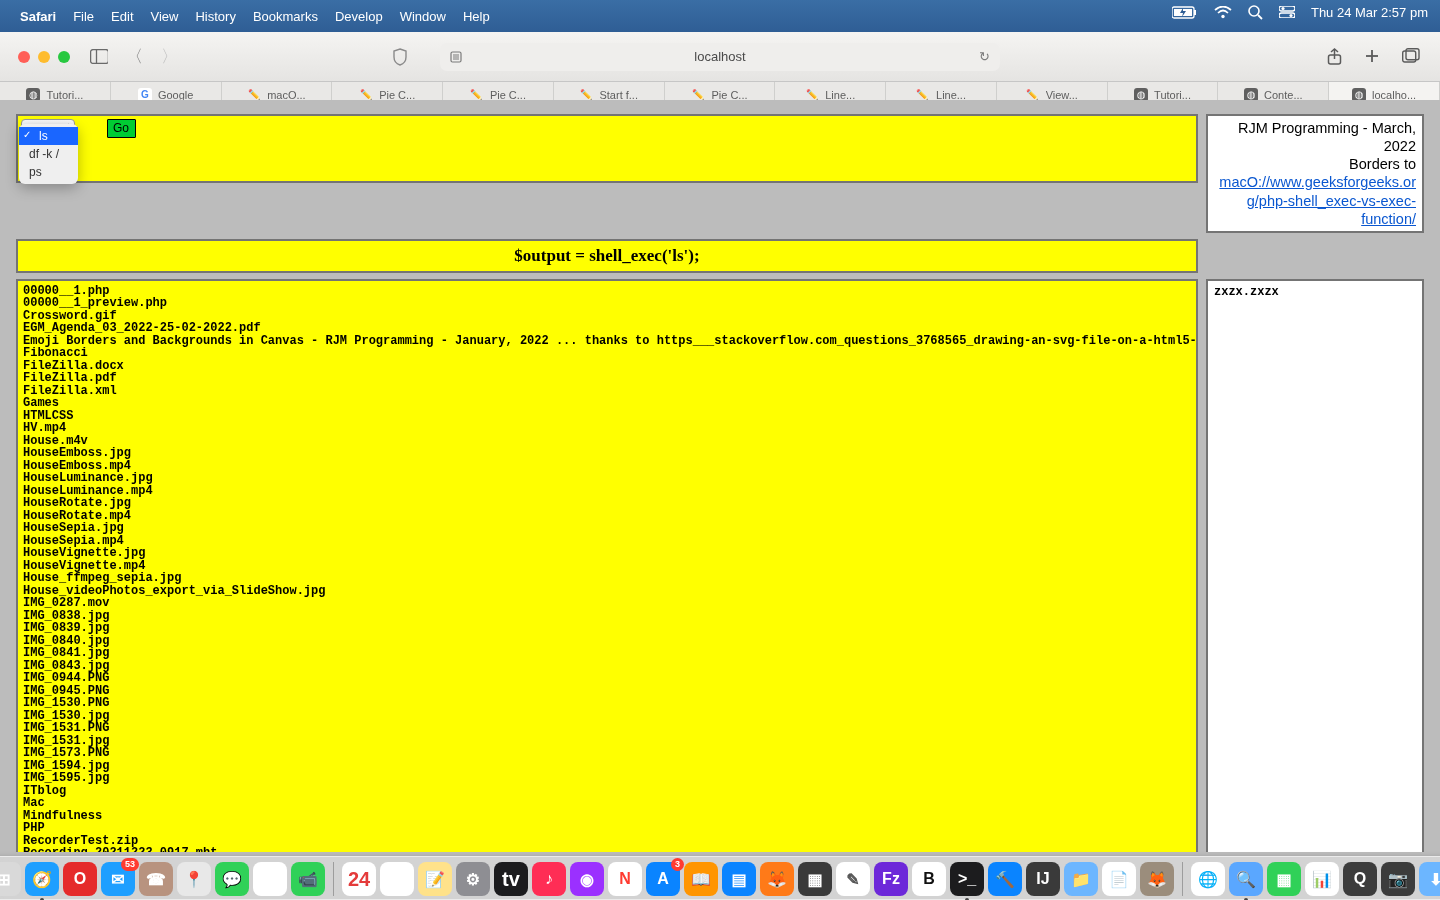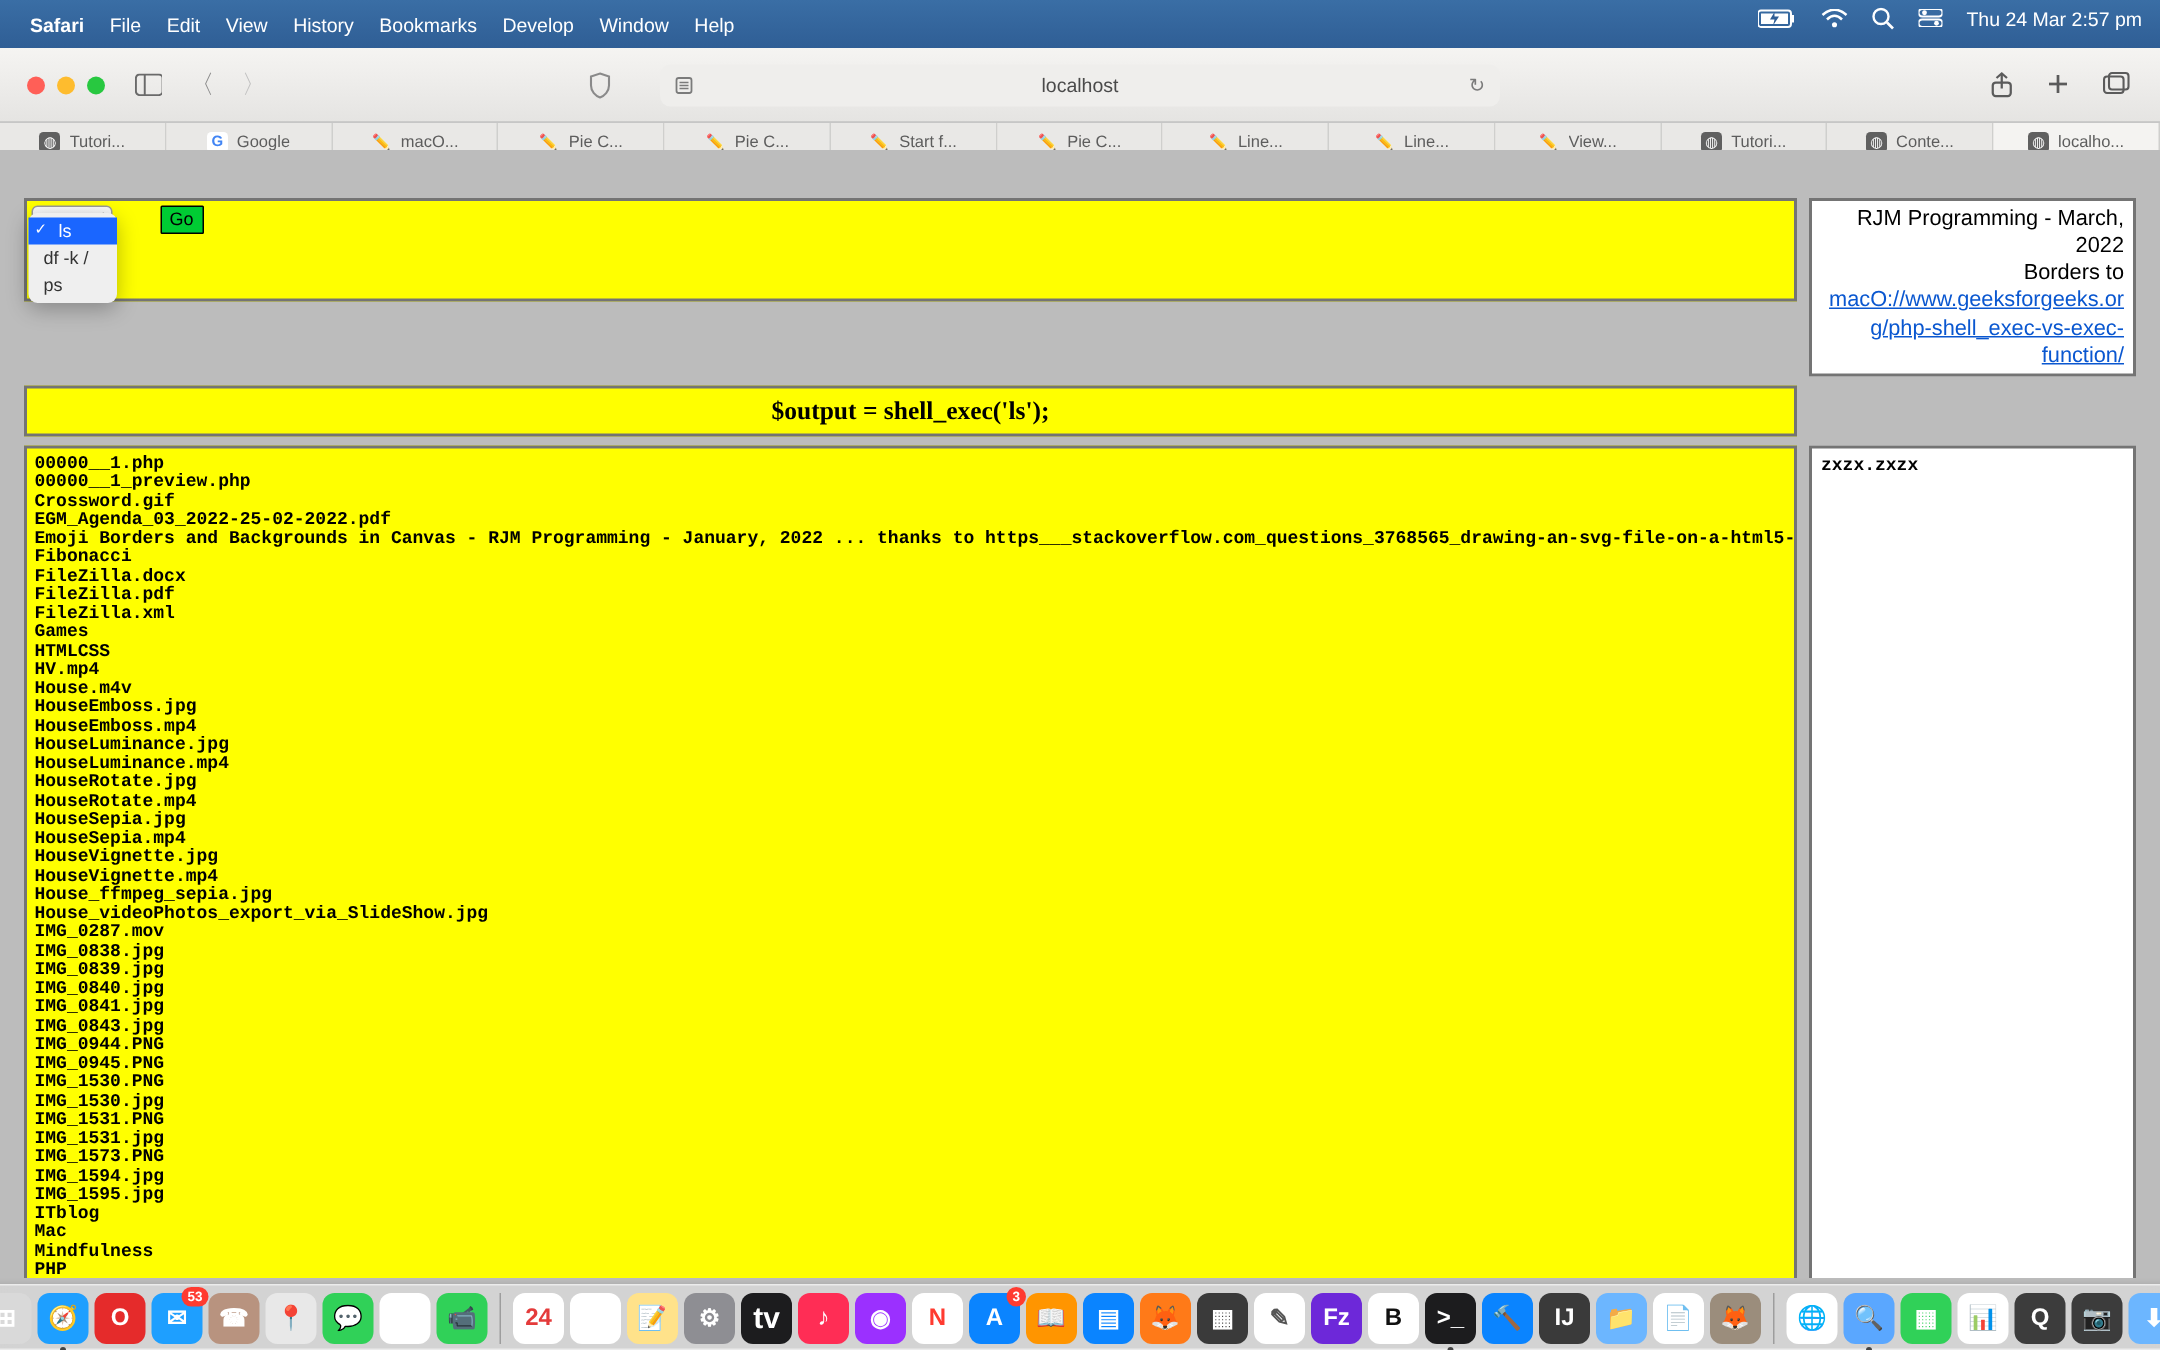--- a/index.html
+++ b/index.html
@@ -42,21 +42,21 @@
       flex:1 1 0; min-width:0; border-right:1px solid #cfcfcd;
       display:flex; align-items:center; justify-content:center;
       font-size:11px; color:#5d5d5d; gap:6px; padding:0 4px;
       background:#e9e8e6; overflow:hidden; white-space:nowrap;
     }
     .tab.active{ background:#f4f3f1; }
     .tab .fav{ width:14px; height:14px; border-radius:3px; display:inline-flex; align-items:center; justify-content:center; font-size:10px; flex:0 0 auto;}
     .tab .lbl{ overflow:hidden; text-overflow:ellipsis; }
     
     #viewport{ position:absolute; top:100px; left:0; right:0; bottom:48px; background:#bcbcbc; overflow:hidden;}
-    #pagewrap{ margin:32px 16px 0 16px; }
+    #pagewrap{ margin:14px 16px 0 16px; }
     .grid{ display:grid; grid-template-columns:1fr 218px; gap:8px; }
     .cell{ border:2px solid #747474; background:#ffff00; padding:3px 5px; }
     .toprow .left-cell{ height:69px; position:relative; }
     .toprow .right-cell{ background:#fff; text-align:right; font-size:14.5px; padding:3px 6px; line-height:1.25;}
     .right-cell a{ color:#0a57d0; text-decoration:underline; word-break:break-word;}
     .hdrrow .cell{ text-align:center; font-family:"Times New Roman",serif; font-weight:bold; font-size:17px; padding:5px;}
     .outputrow .left-out{
       font-family:"Andale Mono","Courier New",monospace; font-size:12px; font-weight:bold;
       line-height:12.5px; white-space:pre; padding:4px 5px; overflow:hidden;
       height:592px;
@@ -375,21 +375,21 @@
         <span style="font-size:16px;font-weight:600">💬</span>
       </div>
       <div class="dicon" style="background: rgb(255, 255, 255);">
         <span style="font-size:16px;font-weight:600">✿</span>
       </div>
       <div class="dicon" style="background: rgb(48, 209, 88);">
         <span style="font-size:16px;font-weight:600">📹</span>
       </div>
       <div class="dsep"></div>
       <div class="dicon" style="background: rgb(255, 255, 255); color: rgb(228, 59, 59);">
-        <span style="font-size:16px;font-weight:600">24</span>
+        <span style="font-size:20px;font-weight:600">24</span>
       </div>
       <div class="dicon" style="background: rgb(255, 255, 255);">
         <span style="font-size:16px;font-weight:600">≡</span>
       </div>
       <div class="dicon" style="background: rgb(255, 226, 138);">
         <span style="font-size:16px;font-weight:600">📝</span>
       </div>
       <div class="dicon" style="background: rgb(142, 142, 147);">
         <span style="font-size:16px;font-weight:600">⚙</span>
       </div>

